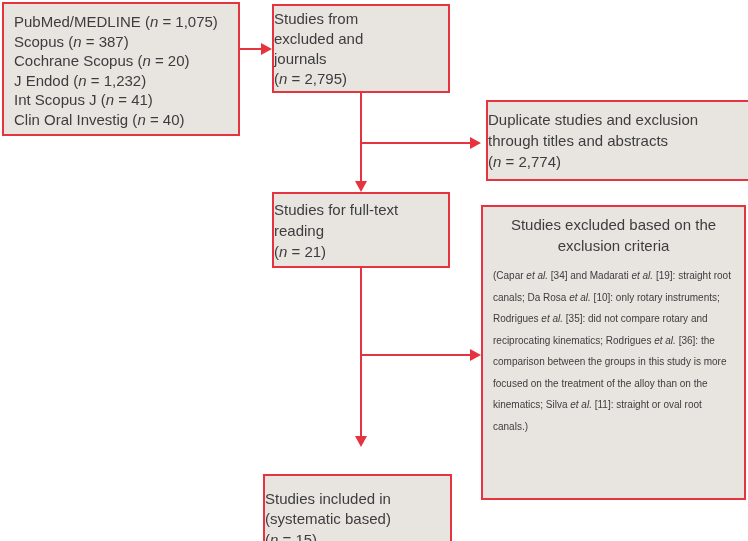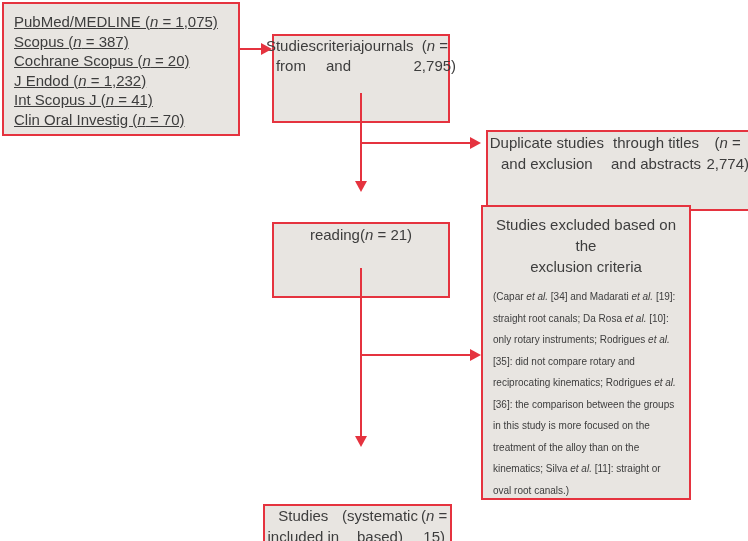--- a/index.html
+++ b/index.html
@@ -19,45 +19,43 @@
     position: absolute;
     box-sizing: border-box;
     background: var(--box-fill, #e8e5e1);
     border: 2px solid var(--accent, #e5333f);
     color: var(--text, #3d3d3d);
     font-size: 15px;
   }
   .it { font-style: italic; }
   .centered {
     display: flex;
-    flex-direction: row;
+    flex-direction: column;
     justify-content: center;
-    text-align: center;
-    margin-top: 30px;
+    text-align: left;
   }
   .box-sources {
     left: 2px; top: 2px; width: 238px; height: 134px;
     padding: 8px 10px;
     line-height: 19.5px;
-    text-decoration: underline;
   }
   .box-identified {
     left: 272px; top: 4px; width: 178px; height: 89px;
     line-height: 20px;
   }
   .box-duplicates {
     left: 486px; top: 100px; width: 265px; height: 81px;
     line-height: 21px;
   }
   .box-fulltext {
     left: 272px; top: 192px; width: 178px; height: 76px;
     line-height: 21px;
   }
   .box-excluded {
-    left: 481px; top: 205px; width: 210px; height: 295px;
+    left: 481px; top: 205px; width: 265px; height: 295px;
     padding: 7px 10px;
   }
   .box-excluded .header {
     text-align: center;
     line-height: 21px;
   }
   .box-excluded .detail {
     margin-top: 9px;
     text-align: left;
     font-size: 10px;
@@ -96,37 +94,38 @@
 <body>
 
 <div class="canvas">
 
   <div class="box box-sources">
     <div><span>PubMed/MEDLINE (</span><span class="it">n</span><span> = 1,075)</span></div>
     <div><span>Scopus (</span><span class="it">n</span><span> = 387)</span></div>
     <div><span>Cochrane Scopus (</span><span class="it">n</span><span> = 20)</span></div>
     <div><span>J Endod (</span><span class="it">n</span><span> = 1,232)</span></div>
     <div><span>Int Scopus J (</span><span class="it">n</span><span> = 41)</span></div>
-    <div><span>Clin Oral Investig (</span><span class="it">n</span><span> = 70)</span></div>
+    <div><span>Clin Oral Investig (</span><span class="it">n</span><span> = 40)</span></div>
   </div>
 
   <div class="box box-identified centered">
     <div>Studies from</div>
-    <div>criteria and</div>
+    <div>excluded and</div>
     <div>journals</div>
     <div><span>(</span><span class="it">n</span><span> = 2,795)</span></div>
   </div>
 
   <div class="box box-duplicates centered">
     <div>Duplicate studies and exclusion</div>
     <div>through titles and abstracts</div>
     <div><span>(</span><span class="it">n</span><span> = 2,774)</span></div>
   </div>
 
   <div class="box box-fulltext centered">
+    <div>Studies for full-text</div>
     <div>reading</div>
     <div><span>(</span><span class="it">n</span><span> = 21)</span></div>
   </div>
 
   <div class="box box-excluded">
     <div class="header">
       <div>Studies excluded based on the</div>
       <div>exclusion criteria</div>
     </div>
     <div class="detail"><span>(Capar </span><span class="it">et al.</span><span> [34] and Madarati </span><span class="it">et al.</span><span> [19]: straight root canals; Da Rosa </span><span class="it">et al.</span><span> [10]: only rotary instruments; Rodrigues </span><span class="it">et al.</span><span> [35]: did not compare rotary and reciprocating kinematics; Rodrigues </span><span class="it">et al.</span><span> [36]: the comparison between the groups in this study is more focused on the treatment of the alloy than on the kinematics; Silva </span><span class="it">et al.</span><span> [11]: straight or oval root canals.)</span></div>

